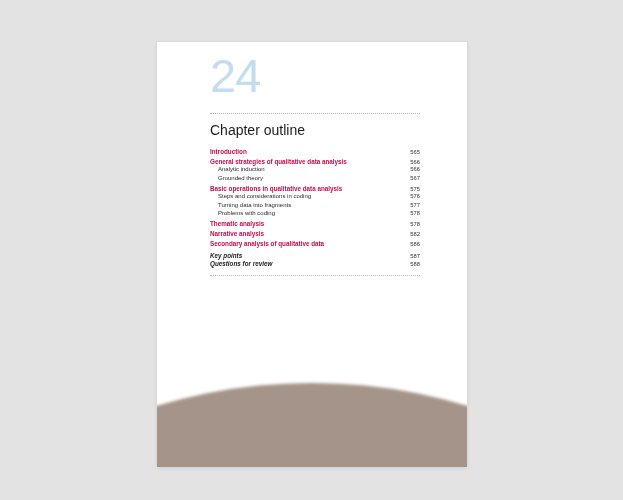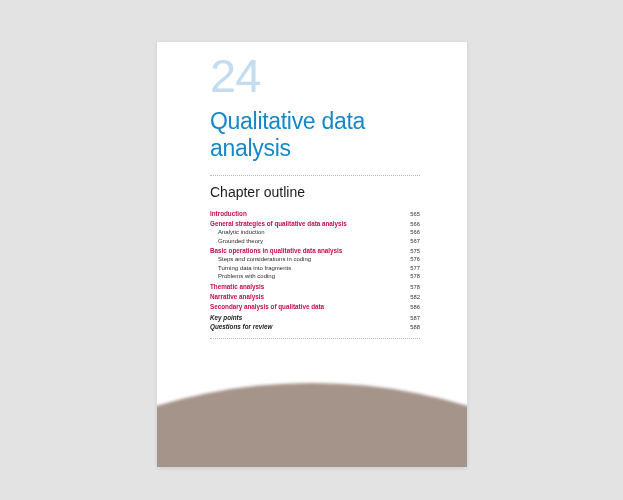--- a/index.html
+++ b/index.html
@@ -115,21 +115,20 @@
       #ffffff 100%);
   }
 </style>
 </head>
 <body style="--bg: #e3e3e3; --chapter-number-color: #c3dcf0; --title-color: #1787c8; --section-color: #c70a4d;">
 
 <div class="canvas">
   <div class="page">
     <div class="content">
       <div class="chapter-number">24</div>
-      <h1 class="chapter-title">Qualitative data analysis</h1>
       <hr class="rule rule-top">
       <div class="outline-heading">Chapter outline</div>
       <div class="outline" id="outline">
           <div class="row lvl-section">
             <span class="lbl">Introduction</span>
             <span class="pg">565</span>
           </div>
           <div class="row lvl-section">
             <span class="lbl">General strategies of qualitative data analysis</span>
             <span class="pg">566</span>

